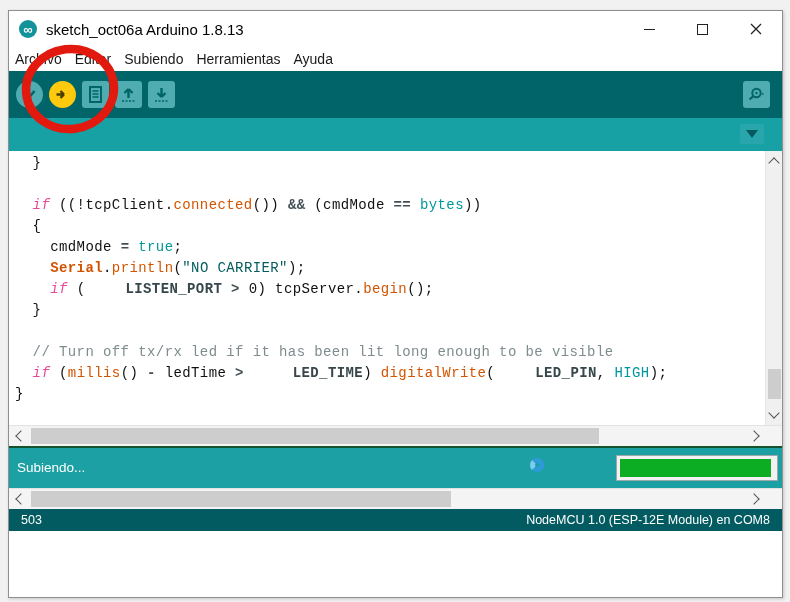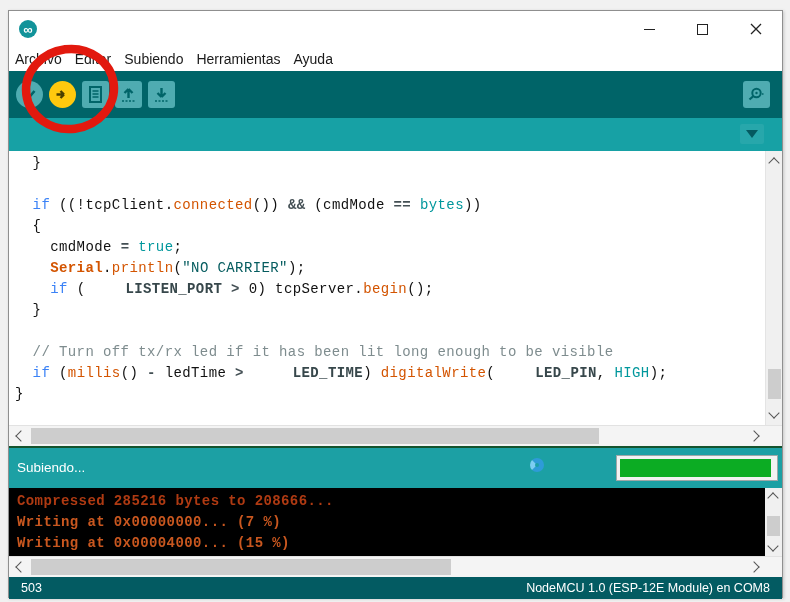--- a/index.html
+++ b/index.html
@@ -41,21 +41,21 @@
   .tab-menu-btn { position:absolute; right:18px; top:6px; width:24px; height:20px; background:#27A7AB;
                   border-radius:2px; display:flex; align-items:center; justify-content:center; }
   .tri-down { width:0; height:0; border-left:6px solid transparent; border-right:6px solid transparent;
               border-top:8px solid #045A60; }
 
   
   .editor { height:274px; background:#fff; position:relative; overflow:hidden; flex:0 0 auto; }
   .code { position:absolute; left:6px; top:2px; right:18px; }
   .code-line { height:21px; font:14px/21px "Liberation Mono", monospace; letter-spacing:.4px; white-space:pre; }
   .tok-p  { color:#111; }
-  .tok-k  { color:#3b82f6; }
+  .tok-k  { color:#ec4899;font-style:italic; }
   .tok-f  { color:#D35400; }
   .tok-fb { color:#D35400; font-weight:bold; }
   .tok-c2 { color:#00979C; }
   .tok-s  { color:#055C5F; }
   .tok-cm { color:#7E8C8E; }
   .tok-o  { color:#434F54; font-weight:bold; }
   .tok-d  { color:#37474B; font-weight:bold;margin-left:40px; }
 
   
   .vscroll { position:absolute; right:0; top:0; bottom:0; width:17px; background:#F0F0F0; border-left:1px solid #E4E4E4; }
@@ -93,20 +93,21 @@
   .annotation { position:absolute; left:0; top:0; pointer-events:none; }
 </style>
 </head>
 <body>
 
 <div class="screen">
   <div class="window">
 
     <div class="titlebar">
       <div class="app-icon">∞</div>
+      <div class="title-text">sketch_oct06a Arduino 1.8.13</div>
       <div class="win-controls">
         <div class="win-btn">
           <div class="glyph-min"></div>
         </div>
         <div class="win-btn">
           <div class="glyph-max"></div>
         </div>
         <div class="win-btn">
           <svg width="12" height="12" viewBox="0 0 12 12">
             <path d="M1 1 L11 11 M11 1 L1 11" stroke="#222" stroke-width="1.3" fill="none"></path>
@@ -197,32 +198,20 @@
     </div>
 
     <div class="statusbar">
       <div class="status-msg">Subiendo...</div>
       <div class="spinner"></div>
       <div class="progress">
         <div class="progress-fill" style="width: 98%; background: rgb(12, 172, 35);"></div>
       </div>
     </div>
 
-    <div class="console">
-      <div class="console-lines">
-          <div class="console-line" style="color: rgb(175, 58, 18);">Compressed 285216 bytes to 208666...</div>
-          <div class="console-line" style="color: rgb(201, 87, 31);">Writing at 0x00000000... (7 %)</div>
-          <div class="console-line" style="color: rgb(201, 87, 31);">Writing at 0x00004000... (15 %)</div>
-        </div>
-      <div class="vscroll">
-        <div class="chev chev-up" style="top:6px;"></div>
-        <div class="vthumb" style="top:28px; height:20px;"></div>
-        <div class="chev chev-down" style="bottom:6px;"></div>
-      </div>
-    </div>
 
     <div class="hscroll">
       <div class="chev chev-left"></div>
       <div class="hthumb" style="left:22px; width:420px;"></div>
       <div class="chev chev-right" style="right:24px;"></div>
     </div>
 
     <div class="footer">
       <span>503</span>
       <span>NodeMCU 1.0 (ESP-12E Module) en COM8</span>

